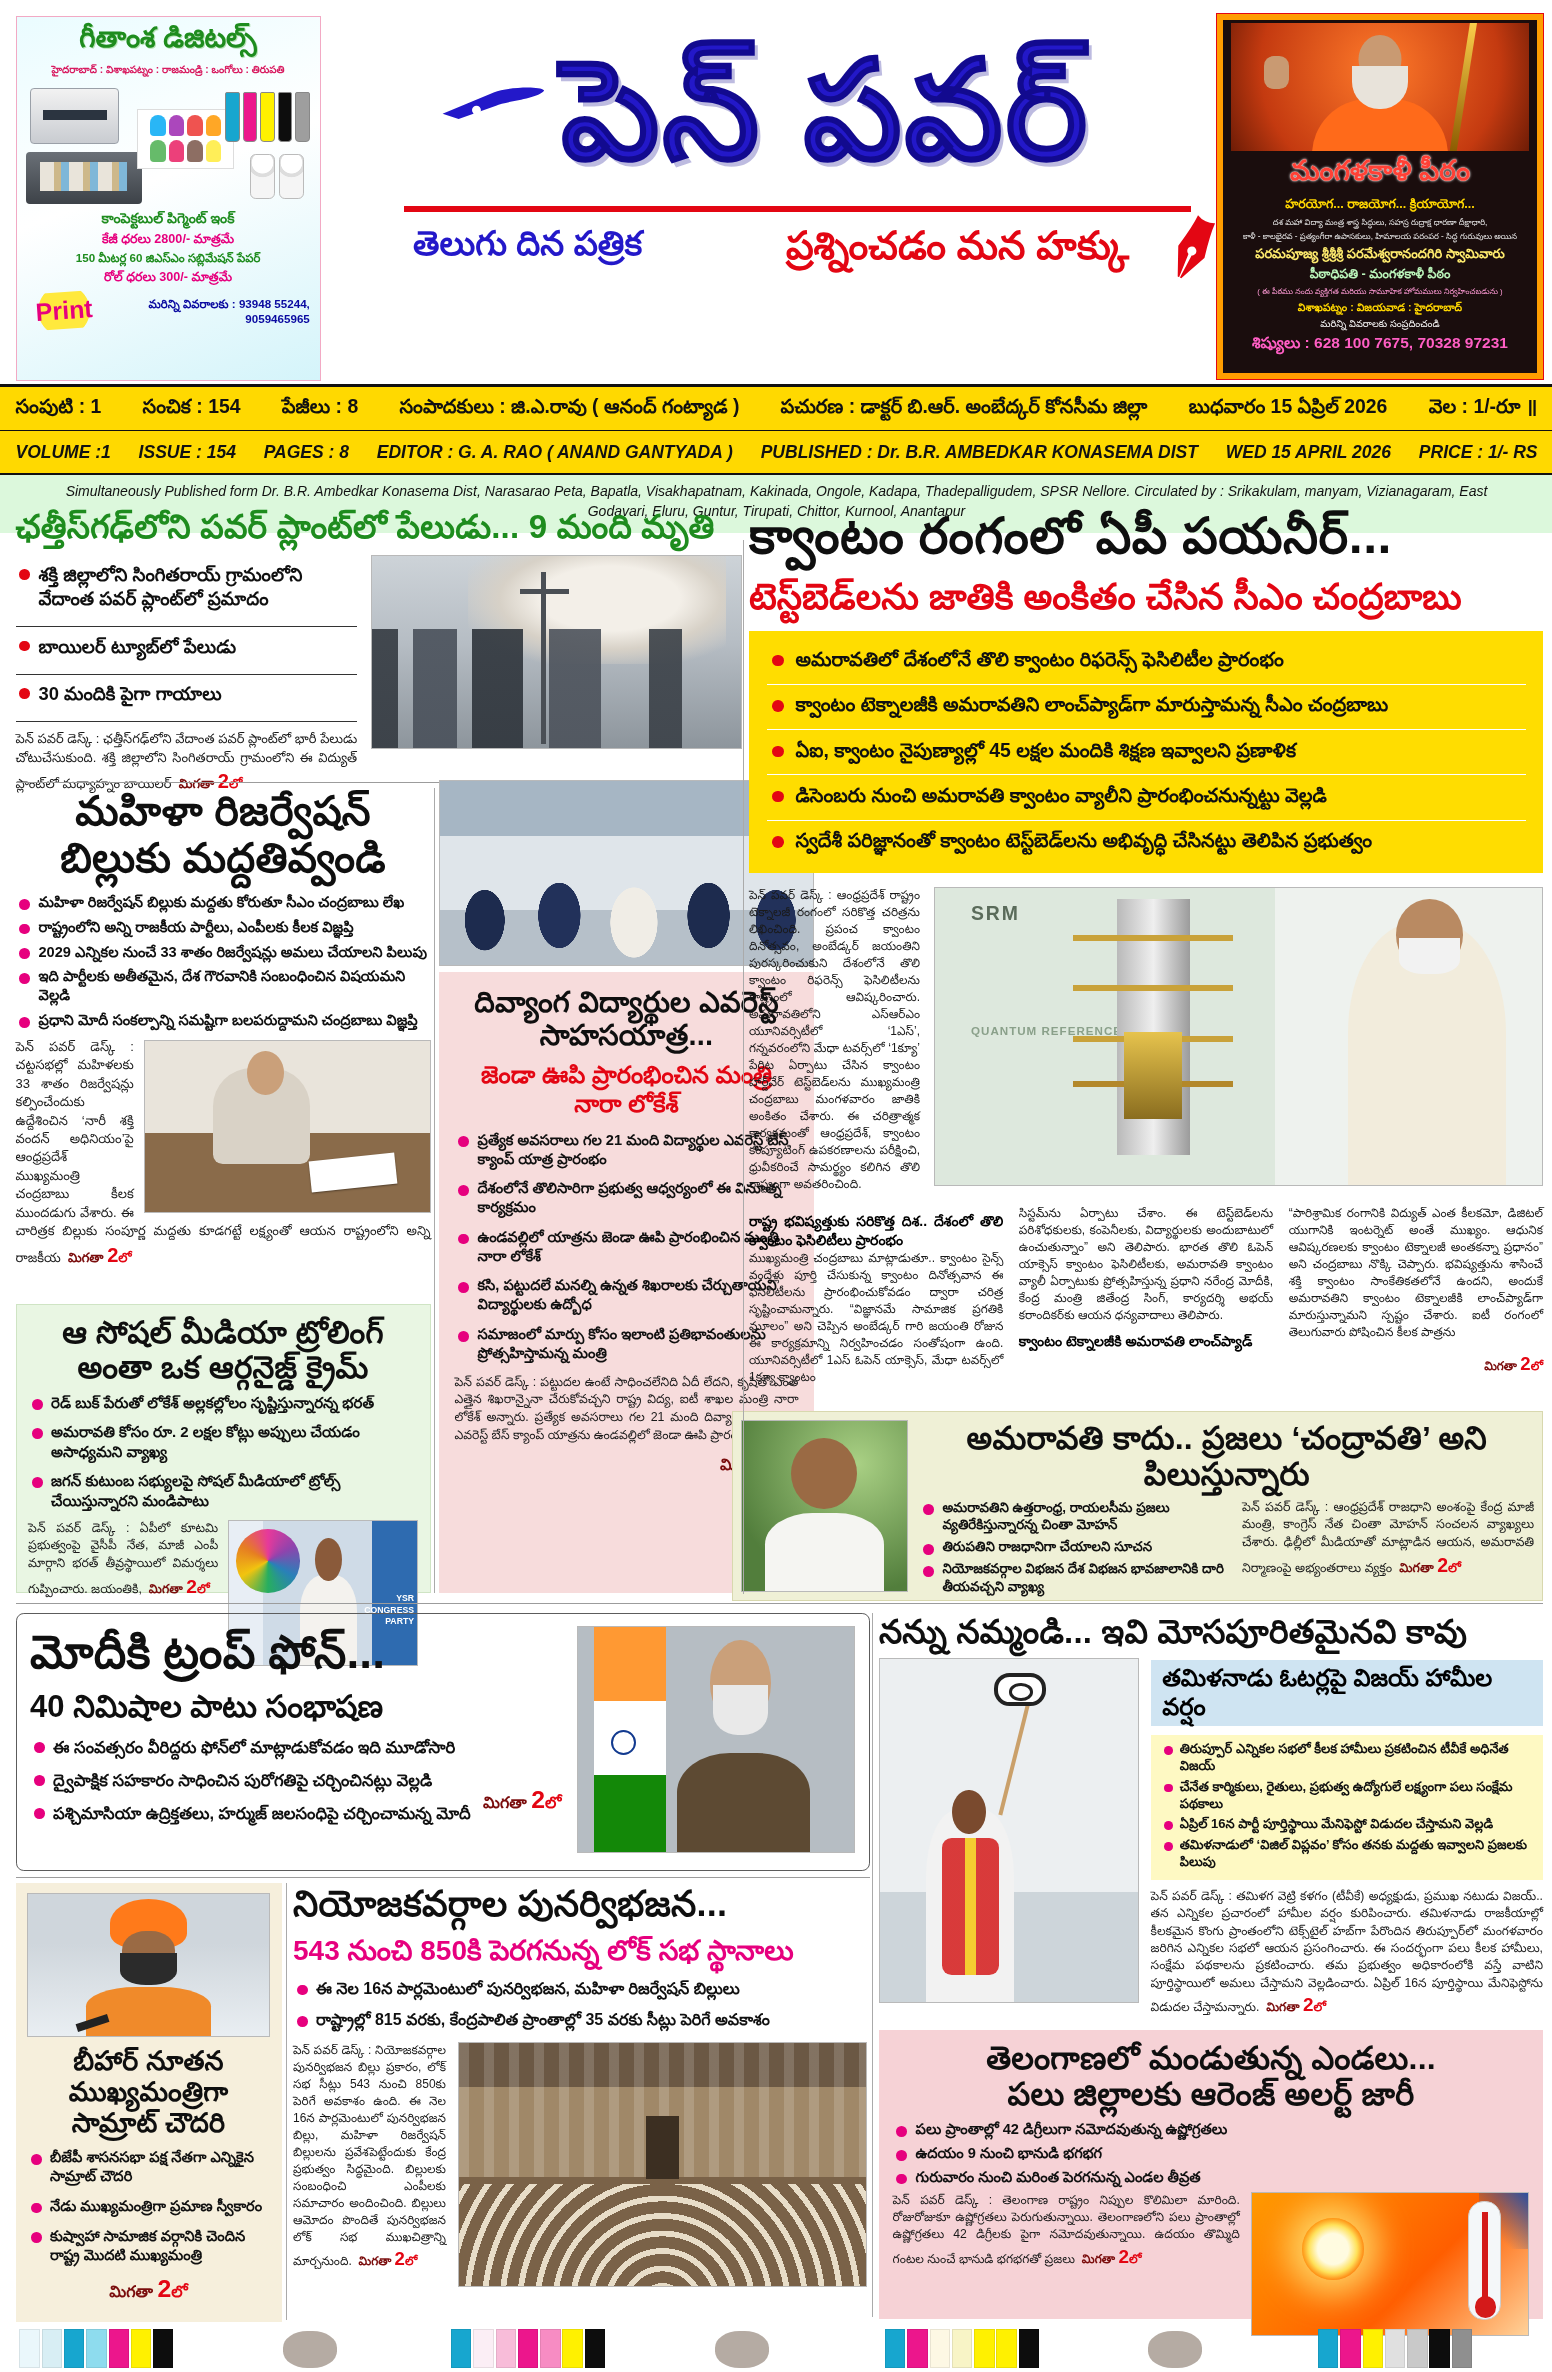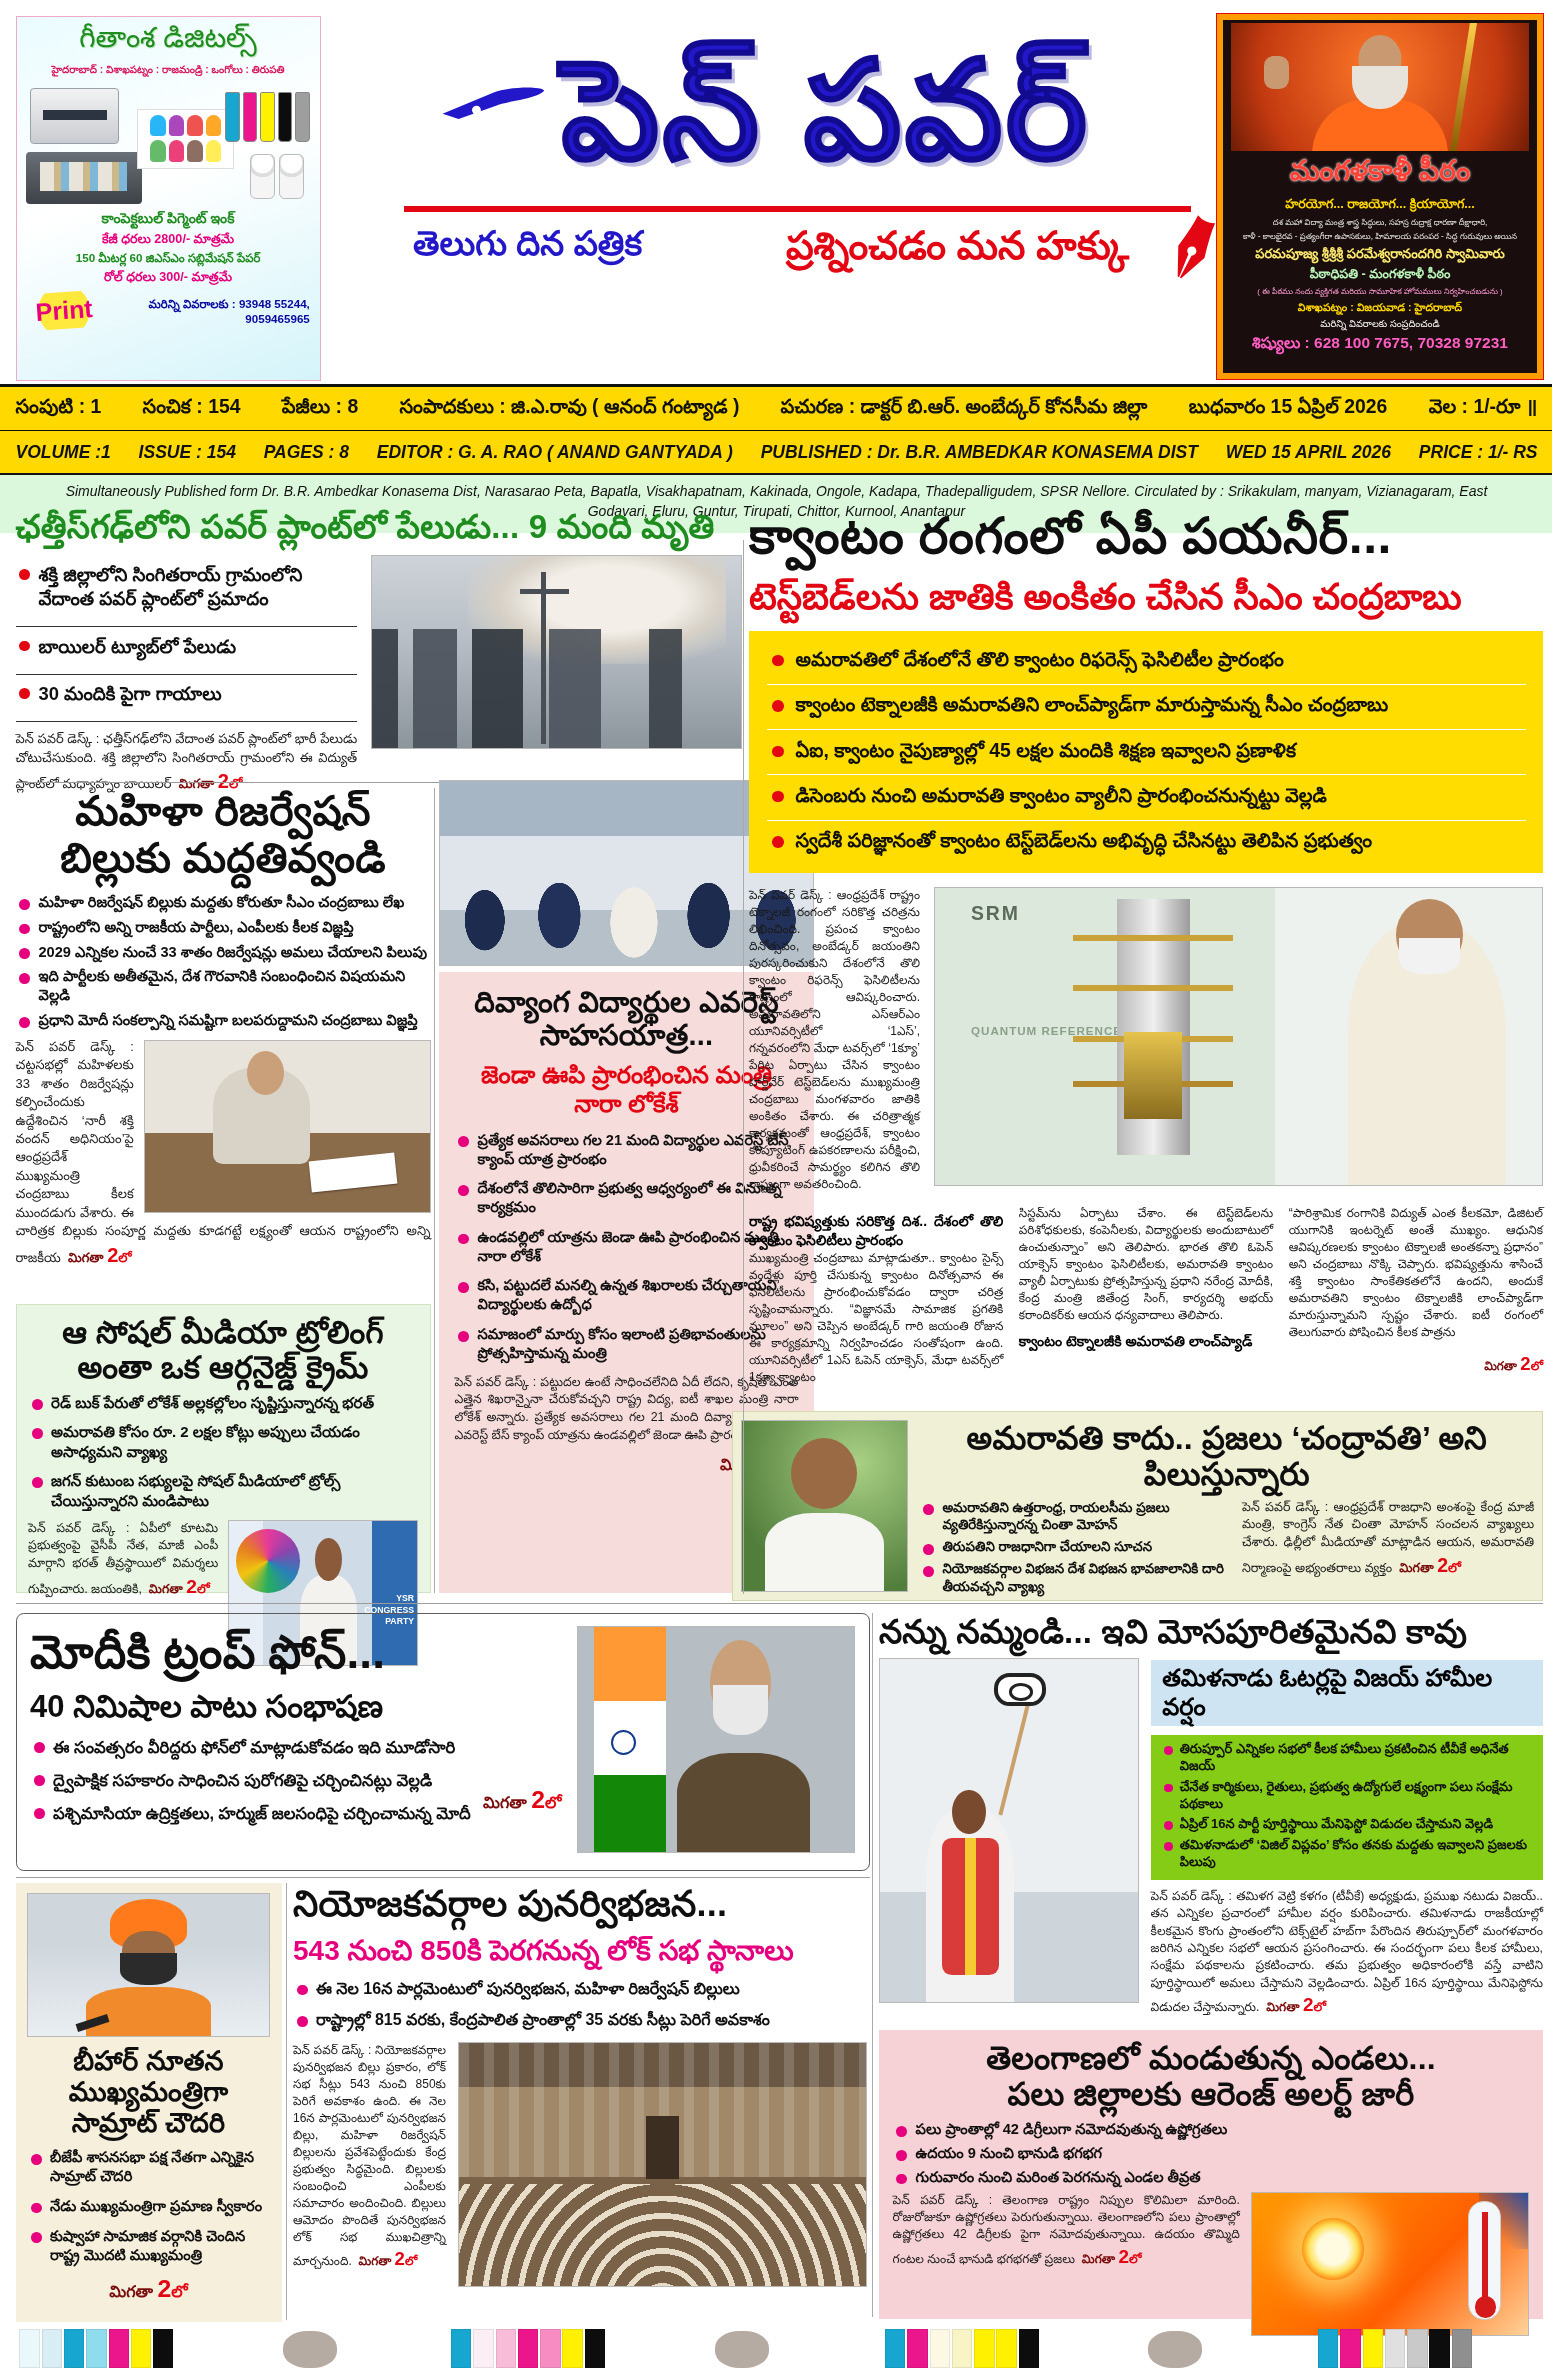--- a/index.html
+++ b/index.html
@@ -16,21 +16,21 @@
 .nib{width:107px;height:60px;flex:none}
 .mast-rule{height:6.8px;background:#e30613;margin:1.9px 13.6px 0 80px}
 .tag-row{display:flex;justify-content:space-between;align-items:flex-start;padding:11.6px 76px 0 89px}
 .tag-left{color:#2318c9;font-size:34px;font-weight:800}
 .tag-right{color:#e30613;font-size:39px;font-weight:800}
 .pen-hand{position:absolute;right:-25px;top:180px;font-size:93px;color:#e30613;transform:rotate(115deg)}
 
 
 .ad-left{left:15.5px;top:15.5px;width:305px;height:365px;border:1.9px solid #f2a9c4;
   background:linear-gradient(160deg,#eafcff,#ffffff 45%,#d4f4fa);padding:5.8px;text-align:center;overflow:hidden}
-.adl-title{color:#1e8c1e;font-size:28px;font-weight:400;text-shadow:1px 1px 0 #b6e3b6}
+.adl-title{color:#1e8c1e;font-size:28px;font-weight:700;text-shadow:1px 1px 0 #b6e3b6}
 .adl-cities{color:#d81b60;font-size:10.2px;font-weight:700;margin-top:2.9px}
 .adl-art{position:relative;height:124px;margin-top:5.8px}
 .printer1{position:absolute;left:7.8px;top:3.9px;width:89px;height:56px;background:linear-gradient(#f2f2f2,#c9ccd1);border:1px solid #9aa0a8;border-radius:3.9px}
 .printer1::after{content:"";position:absolute;left:11.6px;top:21.3px;width:64px;height:9.7px;background:#2b3440}
 .printer2{position:absolute;left:3.9px;top:68px;width:116px;height:52px;background:linear-gradient(#6a7077,#3d4248);border-radius:3.9px}
 .printer2::after{content:"";position:absolute;left:13.6px;top:9.7px;width:87px;height:29px;background:repeating-linear-gradient(90deg,#e9e4da 0 13.6px,#cdb88a 13.6px 21.3px,#7fb7d8 21.3px 29px)}
 .inks{position:absolute;left:115px;top:25px;width:97px;height:60px;background:#fff;border:1px solid #ddd;display:flex;flex-wrap:wrap;gap:2.9px;padding:4.9px;justify-content:center}
 .ink{width:15.5px;height:21.3px;border-radius:7.8px 7.8px 3.9px 3.9px}
 .carts{position:absolute;right:3.9px;top:7.8px;display:flex;gap:2.9px}
 .cart{width:14.6px;height:50px;border-radius:1.9px 1.9px 3.9px 3.9px;border:1px solid #888}
@@ -198,21 +198,21 @@
 .v-row{display:flex;gap:11.6px;margin-top:7.8px}
 .ph-vijay{width:260px;height:345px;background:linear-gradient(180deg,#eceff1 0 68%,#cdd5da 68% 100%)}
 .vj-man{position:absolute;left:18%;bottom:0;width:34%;height:56%;background:#f2f2f2;border-radius:35% 35% 0 0}
 .vj-head{position:absolute;left:28%;top:38%;width:13%;height:13%;background:#7a4a2e;border-radius:50%}
 .vj-garl{position:absolute;left:24%;bottom:8%;width:22%;height:40%;background:linear-gradient(90deg,#d41a1a 0 40%,#f5c40f 40% 60%,#d41a1a 60%);opacity:.85;border-radius:9.7px}
 .vj-stick{position:absolute;left:52%;top:8%;width:3.9px;height:38%;background:#caa06a;transform:rotate(14deg)}
 .vj-whistle{position:absolute;left:44%;top:4%;width:52px;height:33px;border:4.9px solid #222;border-radius:15.5px;background:#fff}
 .vj-whistle::after{content:"";position:absolute;left:11.6px;top:5.8px;width:17.5px;height:11.6px;border:3.9px solid #222;border-radius:50%}
 .v-col{flex:1}
 .vij .sub{background:#cfe4f2;display:inline-block;font-size:24px;padding:3.9px 11.6px;margin-top:1.9px}
-.v-ybox{background:#84cc16;padding:5.8px 9.7px;margin-top:9.7px}
+.v-ybox{background:#fef9c3;padding:5.8px 9.7px;margin-top:9.7px}
 .v-ybox ul.blist{margin-top:0}
 .v-ybox ul.blist li{font-size:13px;margin-bottom:1.9px;padding-bottom:1.9px;padding-left:19.4px}
 .v-ybox ul.blist li::before{width:8.7px;height:8.7px;top:4.9px}
 .vij .body{font-size:12.2px;margin-top:7.8px}
 
 
 .bih{left:15.5px;top:1883px;width:266px;height:439px;background:#f6efdc;padding:9.7px 11.6px}
 .ph-samrat{width:100%;height:144px;background:linear-gradient(180deg,#cfd6dc 0 35%,#e9eef2)}
 .sa-turban{position:absolute;left:34%;top:4%;width:32%;height:34%;background:#ff7a1a;border-radius:50% 50% 30% 30%}
 .sa-face{position:absolute;left:39%;top:26%;width:22%;height:30%;background:#9a6a44;border-radius:45%}

